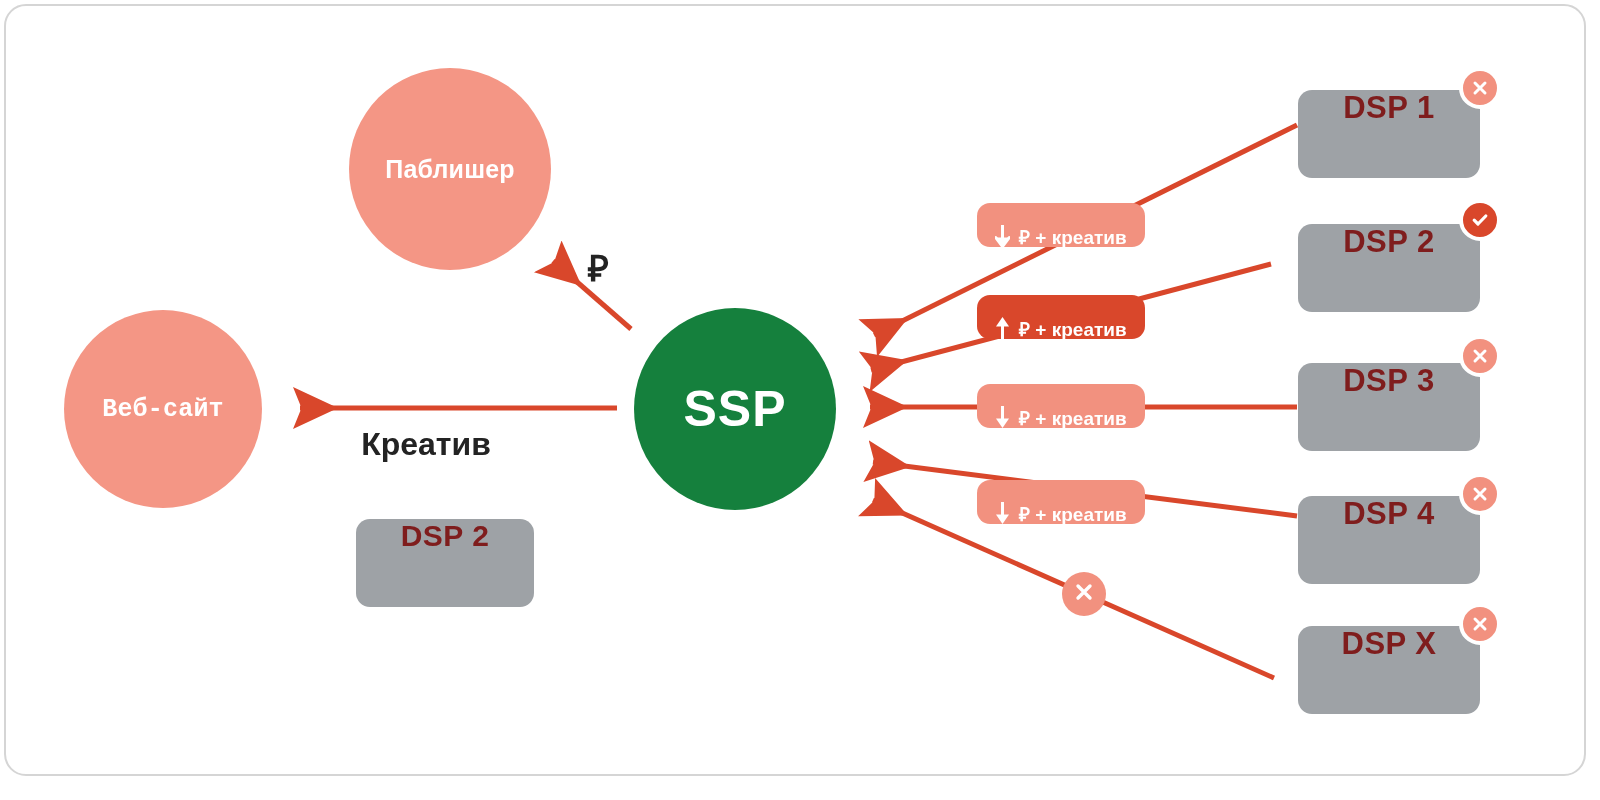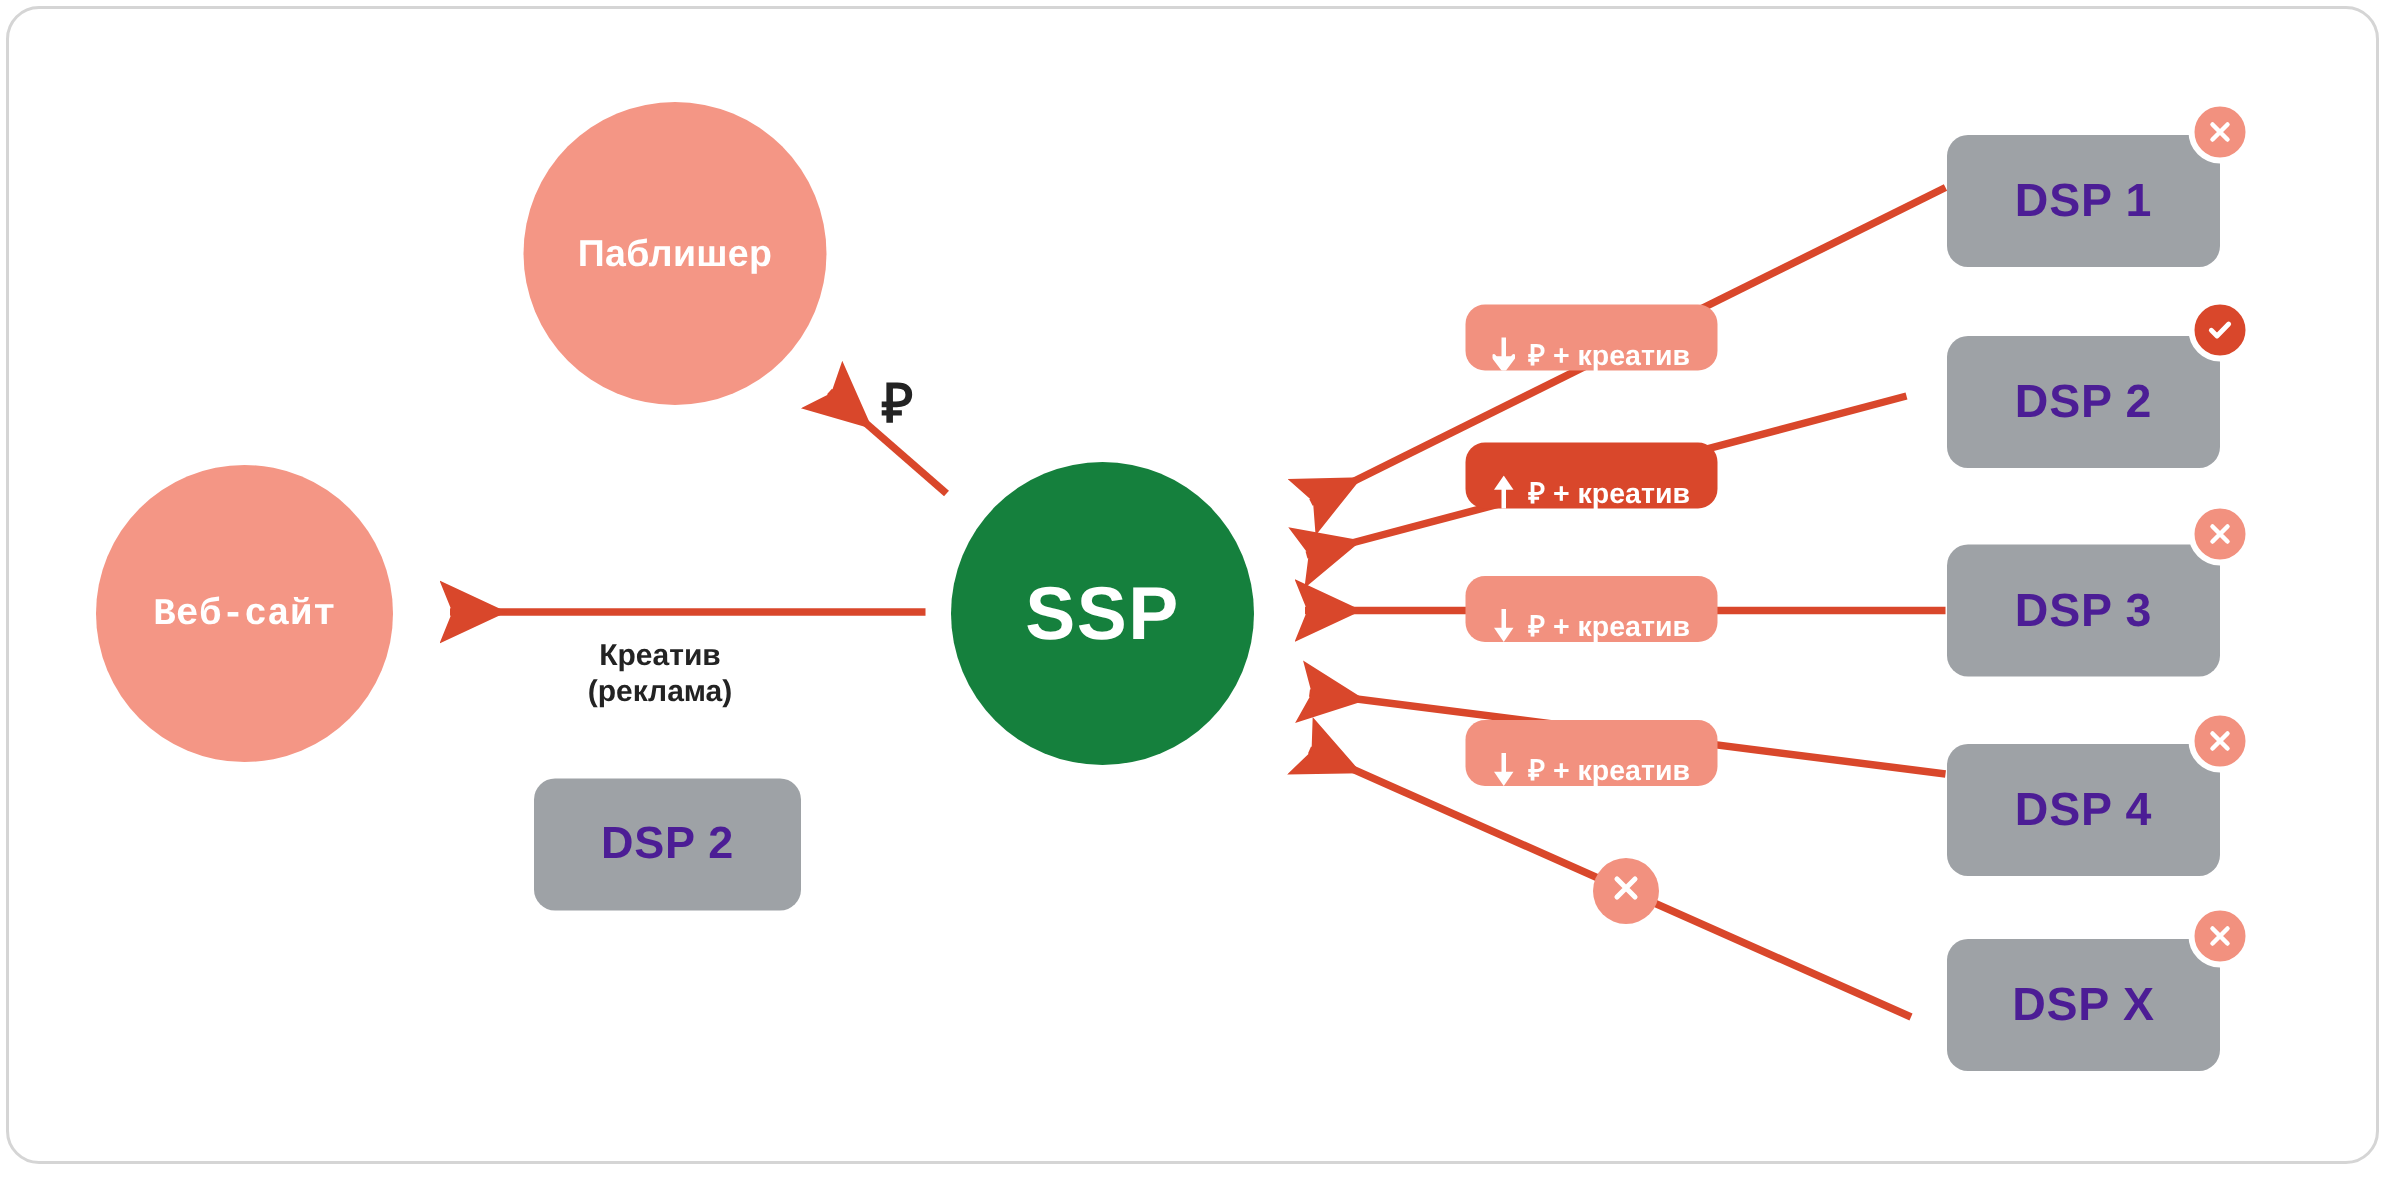--- a/index.html
+++ b/index.html
@@ -65,23 +65,22 @@
     font-size: 50px;
     letter-spacing: 1px;
   }
 
   
   .dsp-box {
     position: absolute;
     background: #9EA2A6;
     border-radius: 14px;
     display: flex;
-    align-items: center;
     justify-content: center;
-    color: #4c1d95;
+    color: #7f1d1d;
     font-size: 31px;
     font-weight: bold;
     letter-spacing: .5px;
     width: 182px;
     height: 88px;
   }
   #dsp-left-box {
     left: 356px; top: 519px;
     width: 178px; height: 88px;
     font-size: 30px;
@@ -142,23 +141,23 @@
     color: #232323;
     font-weight: bold;
     text-align: center;
     line-height: 1.22;
   }
   #label-rub {
     left: 588px; top: 247px;
     font-size: 36px;
   }
   #label-creative {
-    left: 330px; top: 425px;
+    left: 316px; top: 425px;
     width: 220px;
-    font-size: 20px;
+    font-size: 32px;
   }
 </style>
 </head>
 <body>
 
 <div id="stage">
 
   <div id="card"></div>
 
   <svg id="edges" viewBox="0 0 1600 800">
@@ -196,21 +195,20 @@
   </div>
 
   <div class="dsp-box" id="dsp-left-box">
     <span>DSP 2</span>
   </div>
 
   <div class="annot" id="label-rub">₽</div>
 
   <div class="annot" id="label-creative">
     <div>Креатив</div>
-    <div>(реклама)</div>
   </div>
 
   <div class="pill low" style="left:977px; top:203px;">
     <span class="arrow-glyph">
       <svg width="15" height="22" viewBox="0 0 15 22">
         <path d="M7.5 0 L7.5 16 M7.5 21.5 L0.8 12.6 M7.5 21.5 L14.2 12.6" stroke="#ffffff" stroke-width="3" fill="none" stroke-linecap="round"></path>
         <path d="M7.5 22 L1 12.5 L14 12.5 Z" fill="#ffffff"></path>
       </svg>
     </span>
     <span class="pill-text">₽ + креатив</span>

